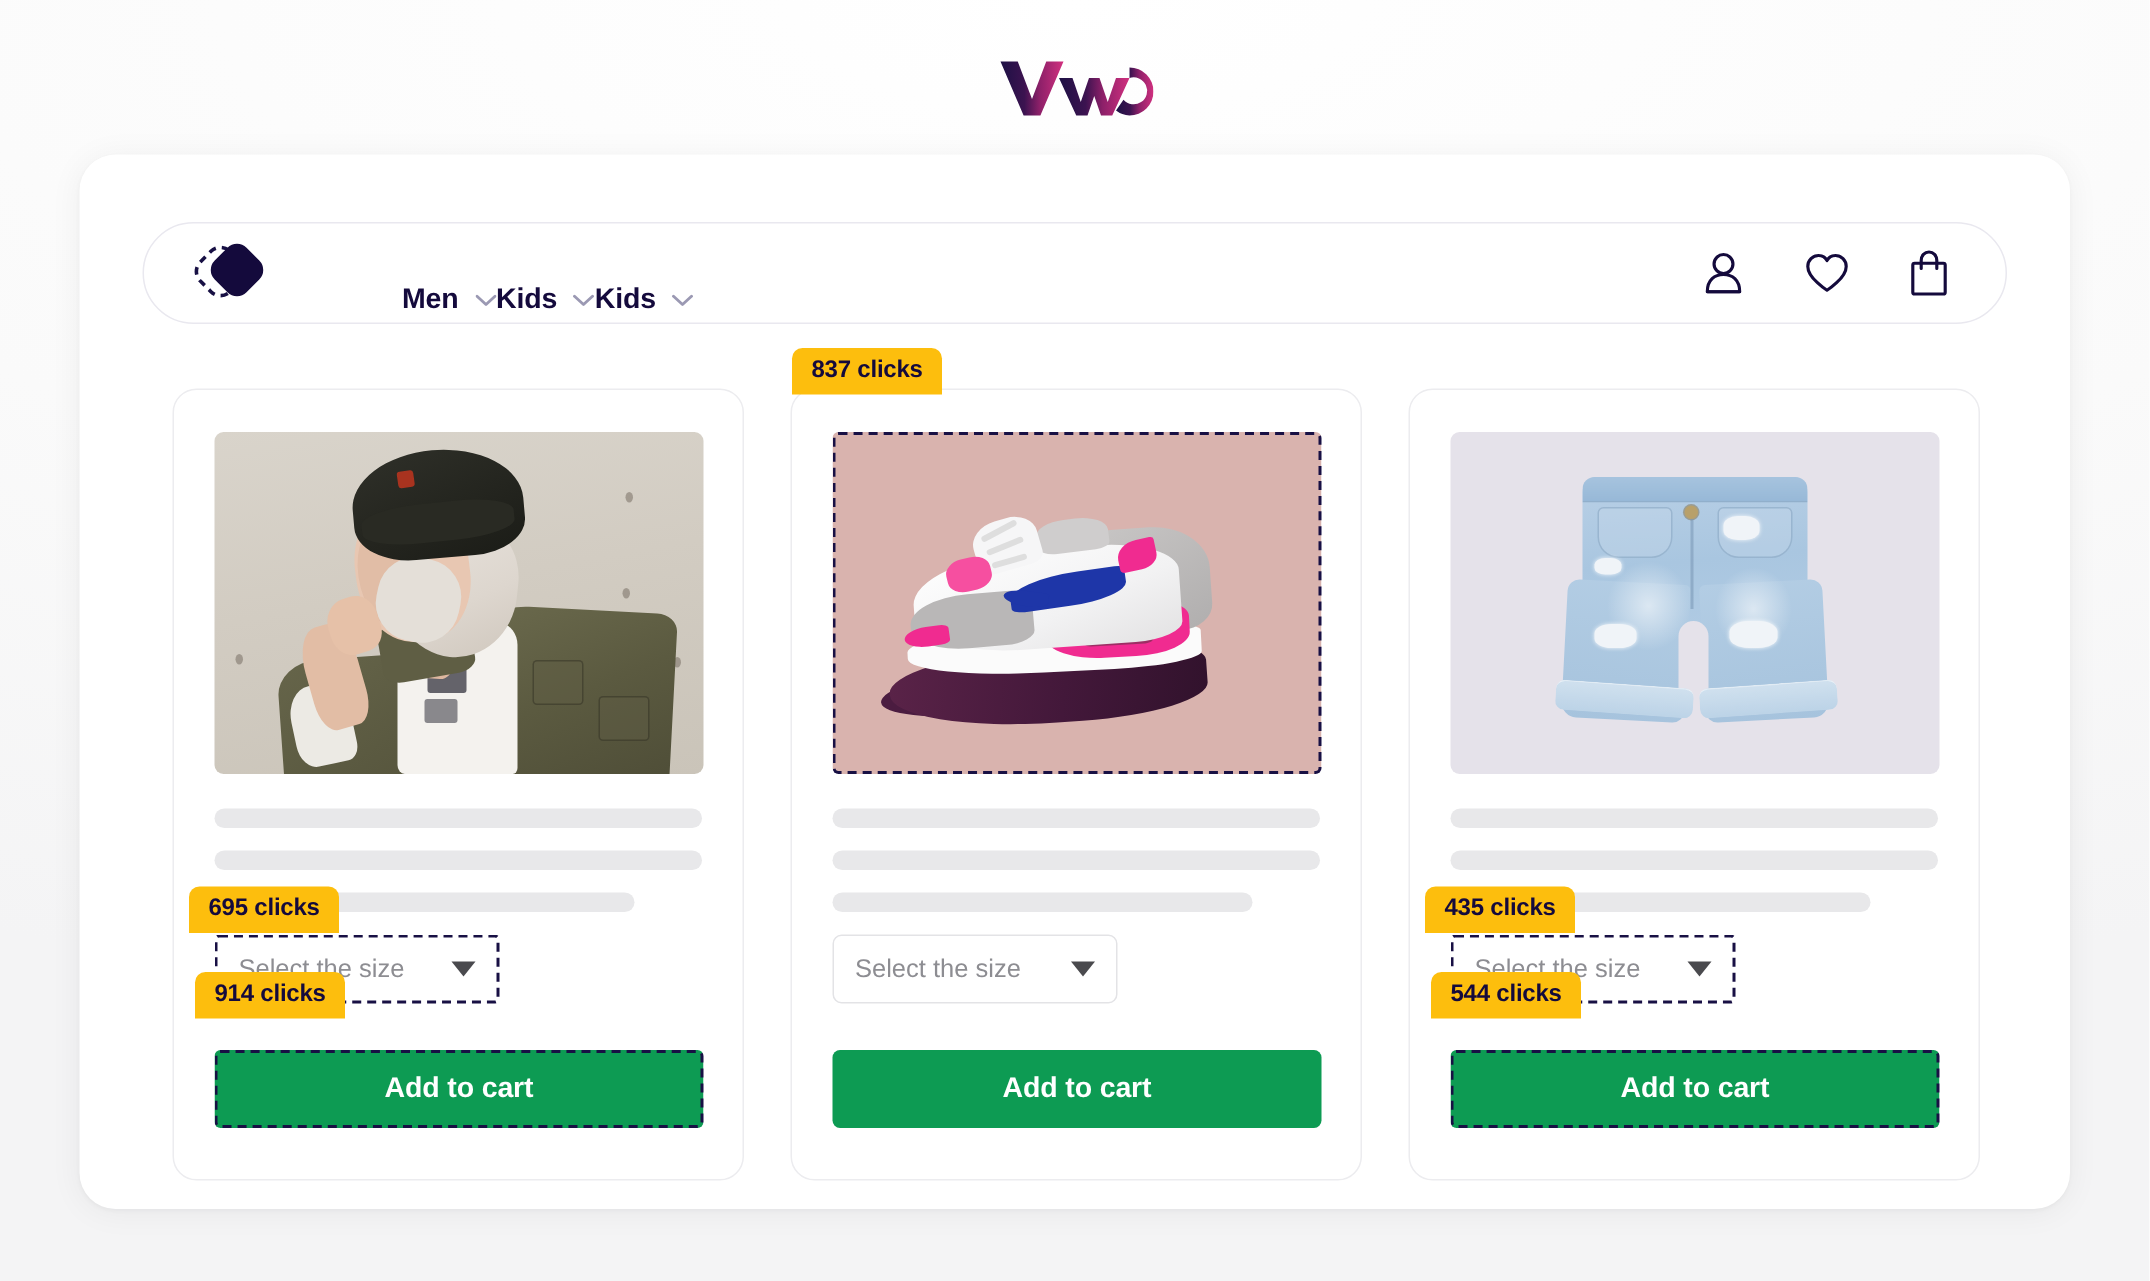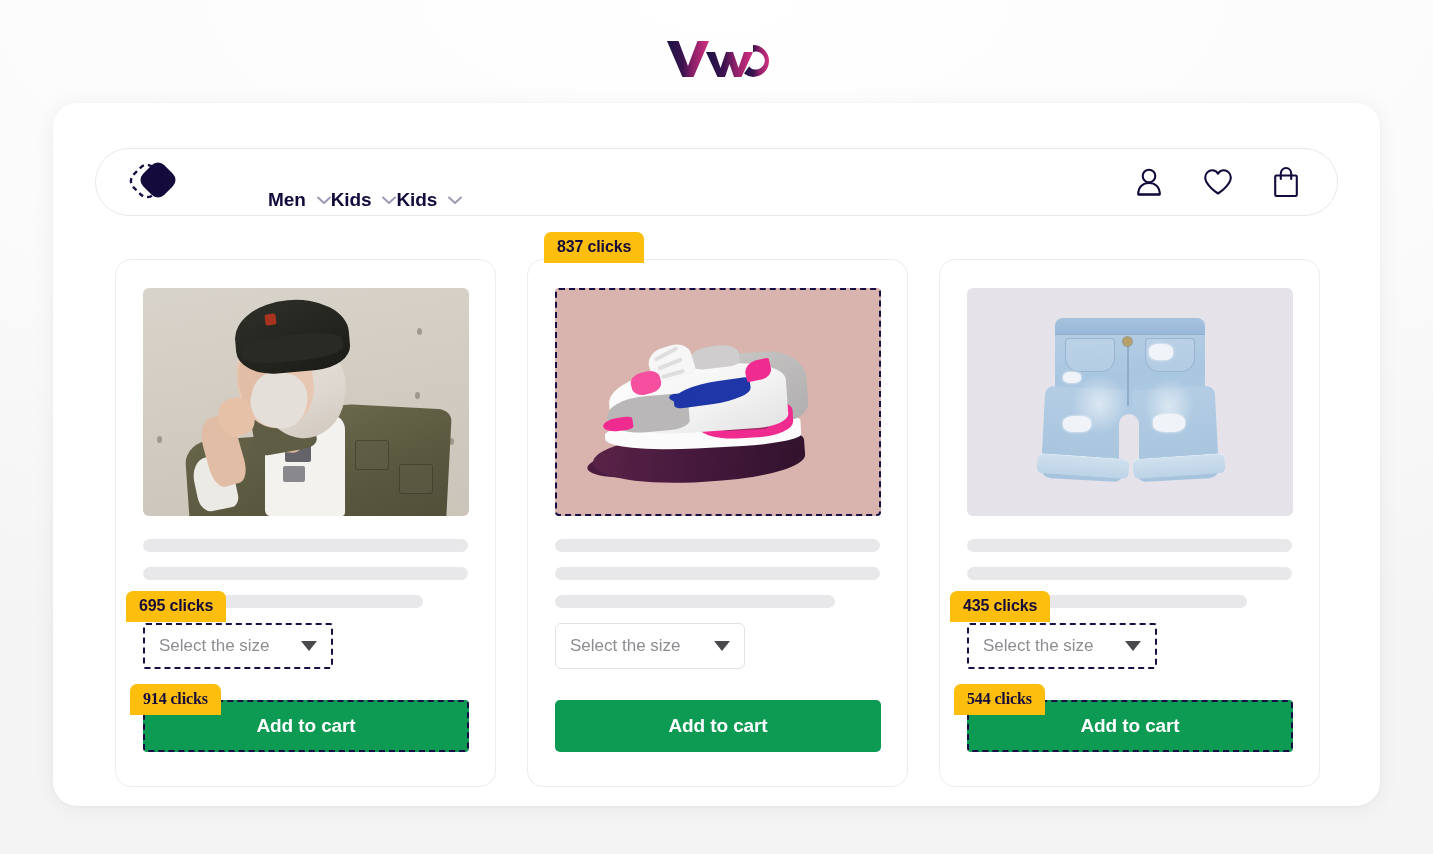--- a/index.html
+++ b/index.html
@@ -206,23 +206,23 @@
     background: #fdbe0d;
     color: #140a3c;
     font-size: 16px;
     font-weight: 700;
     padding: 6px 13px 7px 13px;
     border-radius: 7px 7px 0 0;
     white-space: nowrap;
     z-index: 6;
     letter-spacing: -0.15px;
   }
-  .badge.b-media  { top: -28px;  left: 16px;   border-radius: 7px 7px 0 0; }
+  .badge.b-media  { top: -28px;  left: 0px;   border-radius: 7px 7px 0 0; }
   .badge.b-select { top: 331px;  left: 10px;  }
-  .badge.b-cta    { top: 424px;  left: 14px; font-family: Liberation Serif, serif;  }
+  .badge.b-cta    { top: 388px;  left: 14px;  }
 
   
   .art-woman { background: linear-gradient(170deg,#d9d4cb 0%,#d2ccc2 45%,#cac4b9 100%); }
   .ww-wall-dot {
     position: absolute; width: 5px; height: 7px;
     background: rgba(120,112,100,.55); border-radius: 50%;
   }
   .ww-head {
     position: absolute; left: 94px; top: 44px;
     width: 76px; height: 96px;

